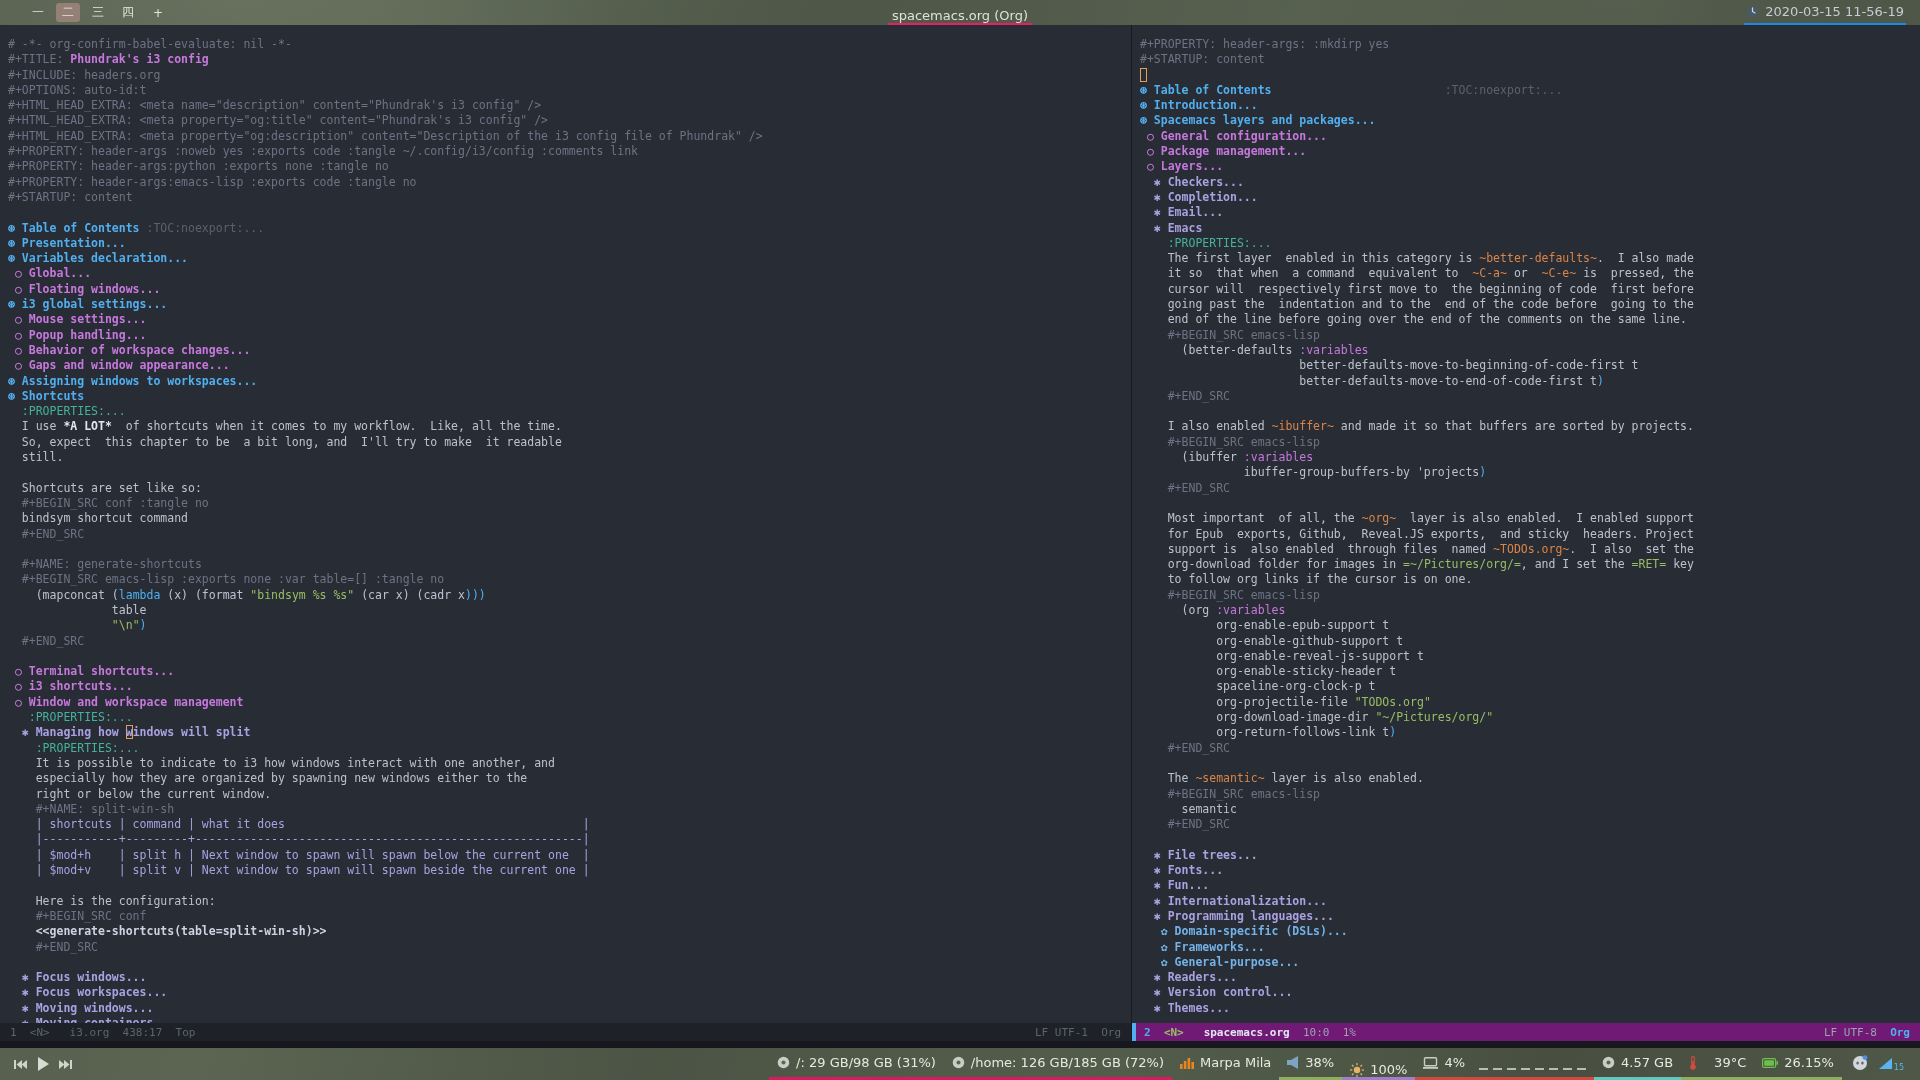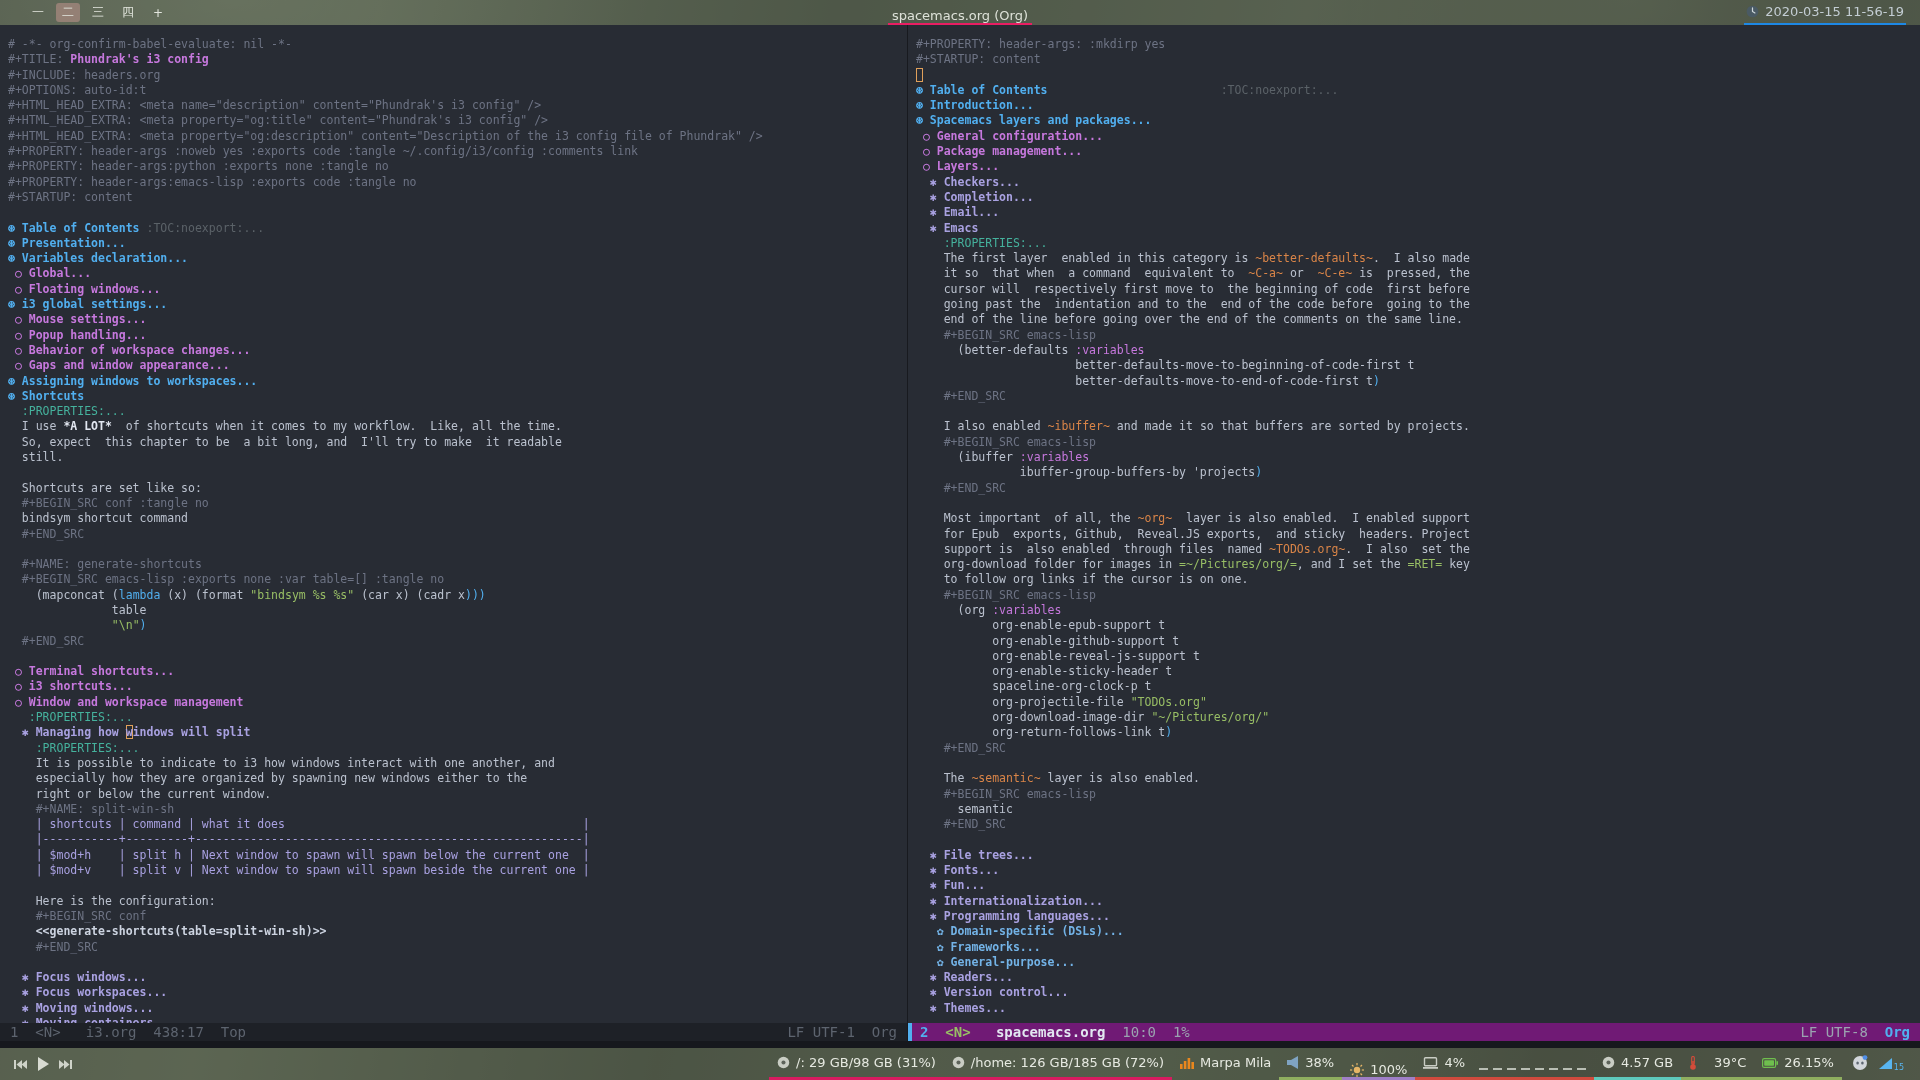--- a/index.html
+++ b/index.html
@@ -15,47 +15,47 @@
   
   .top-bar{position:absolute;top:0;left:0;right:0;height:25px;
     background:rgba(96,102,90,.62);display:flex;align-items:center;
     font-size:13px;color:#dde1d8;}
   .workspaces{display:flex;align-items:center;gap:6px;padding-left:26px;height:100%;}
   .ws{min-width:18px;height:19px;display:flex;align-items:center;justify-content:center;
     border-radius:3px;color:#e3e6de;font-size:12px;cursor:default;padding:0 3px;}
   .ws.active{background:rgba(212,158,152,.45);}
   .bar-center{position:absolute;left:0;right:0;top:0;height:100%;
     display:flex;justify-content:center;pointer-events:none;}
-  .title-wrap{display:flex;align-items:flex-end;height:100%;
-    border-bottom:2px solid #e91e63;box-sizing:border-box;padding:0 4px;}
+  .title-wrap{display:flex;align-items:flex-start;height:100%;
+    border-bottom:2px solid #e91e63;box-sizing:border-box;padding:8px 4px;}
   .clock-wrap{position:absolute;right:14px;top:0;height:100%;display:flex;align-items:center;gap:6px;
     border-bottom:2px solid #1e88e5;box-sizing:border-box;color:#c3cdd3;padding:0 2px;}
   
   .emacs{position:absolute;top:25px;left:0;width:1920px;height:1023px;background:#282c34;
     display:flex;flex-direction:column;}
   .panes{display:flex;flex:1;overflow:hidden;}
   .pane{display:flex;flex-direction:column;overflow:hidden;}
-  .pane.left{width:908px;border-right:1px solid #181a1f;box-sizing:border-box;}
+  .pane.left{width:1132px;border-right:1px solid #181a1f;box-sizing:border-box;}
   .pane.right{flex:1;}
   .buffer{flex:1;overflow:hidden;padding:12px 0 0 8px;
     font-family:"DejaVu Sans Mono",monospace;font-size:11.5px;line-height:15.3px;
     white-space:pre;color:#bbc2cf;}
   .line{height:15.3px;}
   .c{color:#6d7384}.tag{color:#5b6268}.t{color:#c678dd;font-weight:bold}
   .h1{color:#51afef;font-weight:bold}.h2{color:#c678dd;font-weight:bold}
   .h3{color:#a9a1e1;font-weight:bold}.h4{color:#73b3e7;font-weight:bold}
   .dr{color:#45b29d}.b{color:#bbc2cf}.bold{color:#e2e7f1;font-weight:bold}
   .code{color:#da8548}.verb{color:#98be65}.str{color:#98be65}
   .kw{color:#c678dd}.fnb{color:#51afef}.tbl{color:#a9a1e1}
   .nw{color:#ccd3e0;font-weight:bold}
   .cur{box-shadow:inset 0 0 0 1px #e0a05a;}
   
   .modeline{height:18px;background:#1e2127;display:flex;justify-content:space-between;
     align-items:center;padding:0 10px;font-family:"DejaVu Sans Mono",monospace;
-    font-size:14px;color:#5d646f;flex:none;}
+    font-size:11px;color:#5d646f;flex:none;}
   .modeline.active{background:#701a75;color:#9ba3b0;padding-left:0;}
   .winbar{display:inline-block;width:4px;height:18px;background:#51afef;margin-right:8px;vertical-align:middle;}
   .ml-left,.ml-right{display:flex;align-items:center;white-space:pre;}
   .mlb{color:#51afef;font-weight:bold}.mlg{color:#98be65;font-weight:bold}
   .mlw{color:#e2e7f1;font-weight:bold}.mld{color:#9ba3b0}.mldim{color:#5d646f}
   .echo{height:7px;background:#16181d;flex:none;}
   
   .bottom-bar{position:absolute;left:0;right:0;top:1048px;height:32px;
     background:rgba(93,99,87,.60);display:flex;align-items:center;
     font-size:13px;color:#e6e9e1;}

